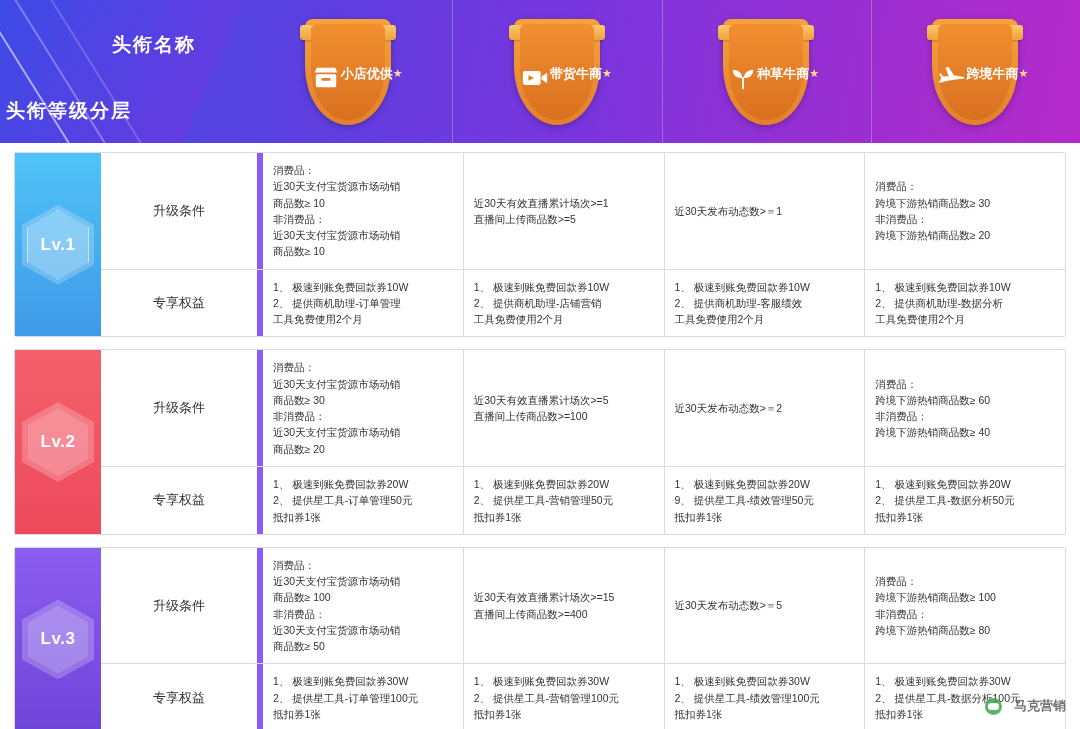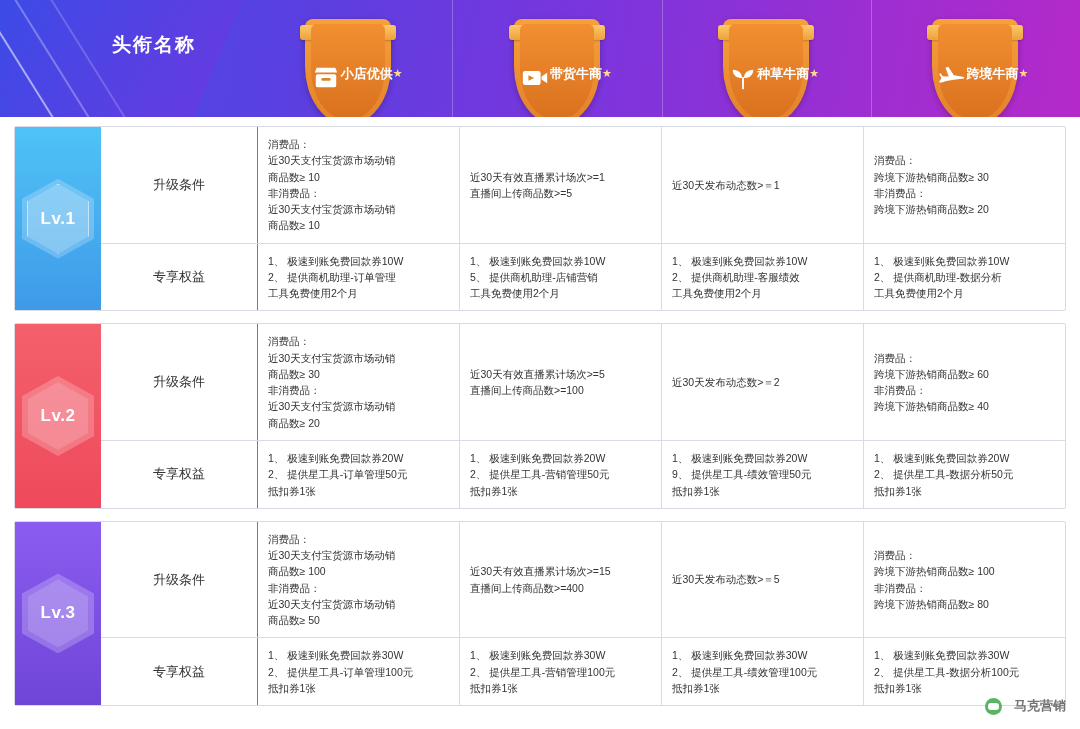--- a/index.html
+++ b/index.html
@@ -7,21 +7,21 @@
     width:1080px;height:729px;
     font-family:"Liberation Sans","DejaVu Sans",sans-serif;
     background:#ffffff;
     overflow:hidden;
   }
   .page{position:relative;width:1080px;height:729px;}
 
   
   .header{
     position:relative;
-    height:117px;
+    height:143px;
     background:linear-gradient(100deg,#4350e8 0%,#5b3fe0 28%,#7b35dd 55%,#9a2fd2 78%,#b529c9 100%);
     overflow:hidden;
   }
   .header .corner{
     position:absolute;left:0;top:0;width:243px;height:143px;
     background:linear-gradient(120deg,#3c4be6 0%,#5a3fe2 60%,#6c39df 100%);
     clip-path:polygon(0 0,100% 0,75% 100%,0 100%);
   }
   .header .diag{
     position:absolute;left:0;top:0;width:260px;height:143px;
@@ -114,21 +114,21 @@
     background:rgba(255,255,255,.22);
     display:flex;align-items:center;justify-content:center;
   }
 
   .rows{flex:1;display:flex;flex-direction:column;}
   .row{display:flex;flex:1;}
   .row + .row{border-top:1px solid #d8dbe6;}
   .rowlabel{
     width:156px;flex:0 0 156px;
     display:flex;align-items:center;justify-content:center;
-    font-size:13px;color:#333;border-right:1px solid #8b5cf6;font-family:Liberation Serif, serif;
+    font-size:13px;color:#333;border-right:6px solid #8b5cf6;font-family:Liberation Serif, serif;
   }
   .cell{
     flex:1;border-right:1px solid #d8dbe6;
     padding:9px 10px;box-sizing:border-box;
     font-size:10.5px;color:#333;line-height:1.55;
     display:flex;flex-direction:column;justify-content:center;
   }
   .cell:last-child{border-right:none;}
   .cell .ln{white-space:nowrap;}
   .r1 .cell{min-height:97px;}
@@ -155,20 +155,21 @@
 <div class="page">
 
   <div class="header">
     <div class="corner"></div>
     <div class="diag">
       <div class="diag-line" style="left:-28px;top:-10px;transform:rotate(-32deg);"></div>
       <div class="diag-line" style="left:8px;top:-10px;transform:rotate(-32deg);opacity:.55;"></div>
       <div class="diag-line" style="left:44px;top:-10px;transform:rotate(-32deg);opacity:.35;"></div>
     </div>
     <div class="hdr-label hdr-name">头衔名称</div>
+    <div class="hdr-label hdr-level">头衔等级分层</div>
 
     <div class="badges">
 
       <div class="badge-cell">
         <div class="shield">
           <div class="shield-inner">
             <div class="shield-icon">
               <svg viewBox="0 0 32 28" width="30" height="26" fill="#fff">
                 <path d="M4 8h24l-2-5H6L4 8z"></path>
                   <rect x="5" y="10" width="22" height="14" rx="2"></rect>
@@ -266,21 +267,21 @@
         </div>
         <div class="row r2">
           <div class="rowlabel">专享权益</div>
           <div class="cell">
             <div class="ln">1、 极速到账免费回款券10W</div>
             <div class="ln">2、 提供商机助理-订单管理</div>
             <div class="ln">     工具免费使用2个月</div>
           </div>
           <div class="cell">
             <div class="ln">1、 极速到账免费回款券10W</div>
-            <div class="ln">5、 提供商机助理-店铺营销</div>
+            <div class="ln">2、 提供商机助理-店铺营销</div>
             <div class="ln">     工具免费使用2个月</div>
           </div>
           <div class="cell">
             <div class="ln">1、 极速到账免费回款券10W</div>
             <div class="ln">2、 提供商机助理-客服绩效</div>
             <div class="ln">     工具免费使用2个月</div>
           </div>
           <div class="cell">
             <div class="ln">1、 极速到账免费回款券10W</div>
             <div class="ln">2、 提供商机助理-数据分析</div>

